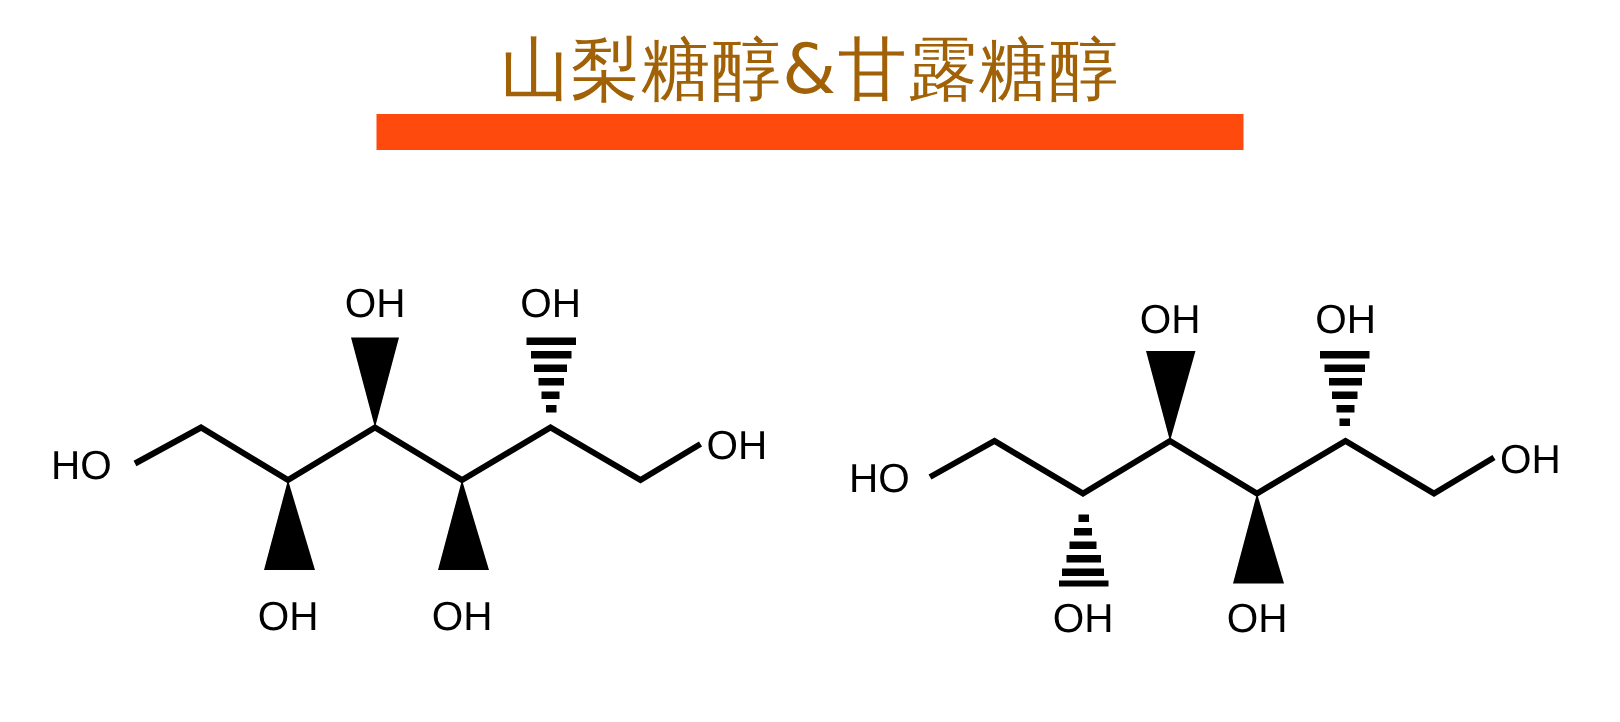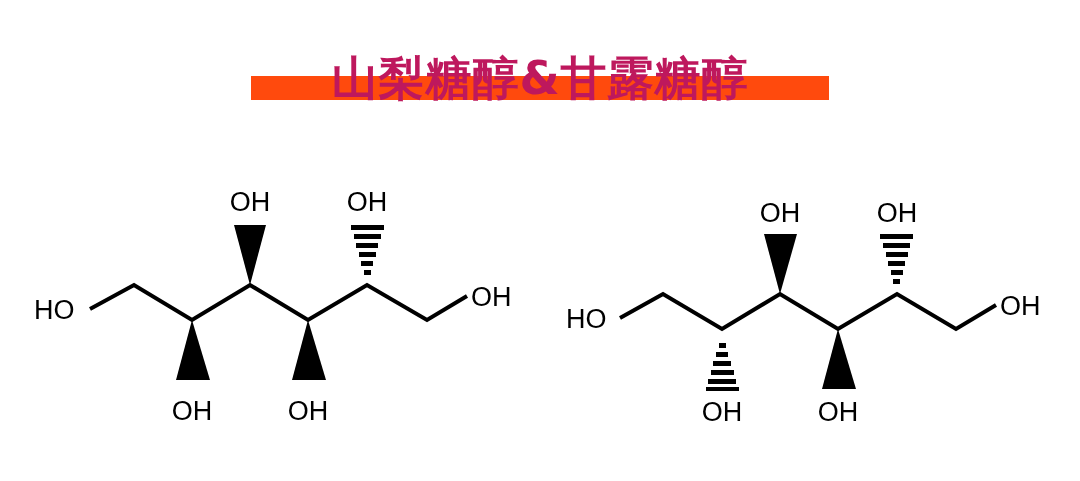--- a/index.html
+++ b/index.html
@@ -2,23 +2,23 @@
 <html><head>
   <meta charset="utf-8">
   <style>
     html, body { margin: 0; padding: 0; background: #ffffff; }
     body { width: 1080px; height: 481px; position: relative; overflow: hidden; font-family: "Liberation Sans", "DejaVu Sans", sans-serif; }
     .title-bar {
       position: absolute; left: 251px; top: 76px; width: 578px; height: 24px;
       background: #ff4a0d;
     }
     .title {
-      position: absolute; left: 251px; top: 50px; width: 578px; text-align: center;
-      font-family: "DejaVu Sans", sans-serif; font-weight: bold; font-size: 46px;
-      line-height: 56px; color: #be185d; letter-spacing: 1px;
+      position: absolute; left: 251px; top: 18px; width: 578px; text-align: center;
+      font-family: "DejaVu Sans", sans-serif; font-weight: normal; font-size: 46px;
+      line-height: 56px; color: #a16207; letter-spacing: 1px;
     }
     svg.diagram { position: absolute; left: 0; top: 0; }
     svg text { font-family: "Liberation Sans", "DejaVu Sans", sans-serif; font-size: 27px; fill: #000; }
   </style>
 </head>
 <body>
 
 <div class="title-bar"></div>
 <div class="title">山梨糖醇&amp;甘露糖醇</div>
 

